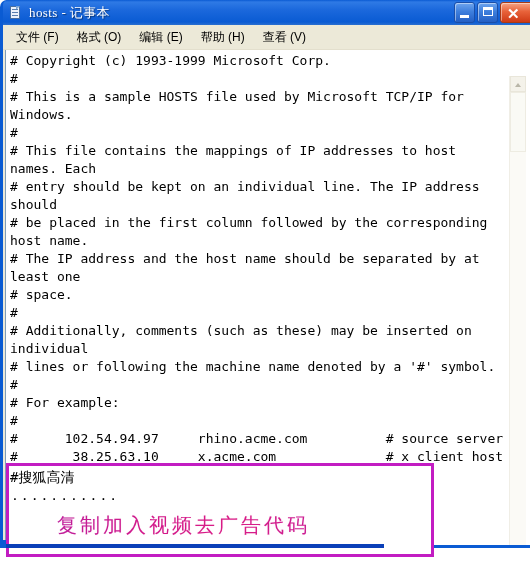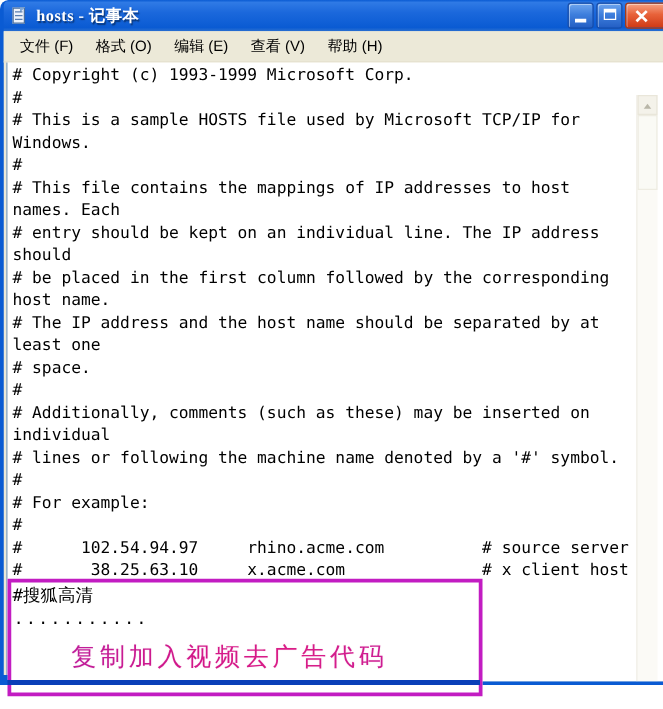--- a/index.html
+++ b/index.html
@@ -60,21 +60,21 @@
     border-left: 4px solid #7fa7d6;
     border-bottom: 4px solid transparent;
   }
   #app-icon .ln {
     position: absolute; left: 4px;
     width: 6px; height: 1px; background: #5a7fb0;
   }
   #title-text {
     color: #ffffff;
     font-family: "Liberation Serif", serif;
-    font-weight: bold;
+    font-weight: normal;
     font-size: 13px;
     letter-spacing: .4px;
     text-shadow: 1px 1px 1px rgba(0,0,0,.45);
     white-space: nowrap;
   }
   #window-buttons {
     position: absolute;
     right: 2px; top: 2px;
     display: flex;
     gap: 2px;
@@ -201,21 +201,21 @@
     background: #fafaf5;
     border: 1px solid #eeece2;
     box-sizing: border-box;
   }
 
   
   #annotation-box {
     position: absolute;
     left: 6px;
     top: 463px;
-    width: 380px;
+    width: 428px;
     height: 94px;
     border: 3px solid #c21cc2;
     box-sizing: border-box;
     background: #ffffff;
     z-index: 20;
   }
   #annotation-box .sohu-line {
     position: absolute;
     left: 1px;
     top: 2px;
@@ -305,22 +305,22 @@
       </span>
     </span>
   </div>
 
   <div id="client-area">
 
     <div id="menu-bar">
       <span class="menu-item">文件 (F)</span>
       <span class="menu-item">格式 (O)</span>
       <span class="menu-item">编辑 (E)</span>
+      <span class="menu-item">帮助 (H)</span>
       <span class="menu-item">查看 (V)</span>
-      <span class="menu-item">帮助 (H)</span>
     </div>
 
     <div id="editor-wrap">
       <div id="text-content"><div class="line"># Copyright (c) 1993-1999 Microsoft Corp.</div><div class="line">#</div><div class="line"># This is a sample HOSTS file used by Microsoft TCP/IP for</div><div class="line">Windows.</div><div class="line">#</div><div class="line"># This file contains the mappings of IP addresses to host</div><div class="line">names. Each</div><div class="line"># entry should be kept on an individual line. The IP address</div><div class="line">should</div><div class="line"># be placed in the first column followed by the corresponding</div><div class="line">host name.</div><div class="line"># The IP address and the host name should be separated by at</div><div class="line">least one</div><div class="line"># space.</div><div class="line">#</div><div class="line"># Additionally, comments (such as these) may be inserted on</div><div class="line">individual</div><div class="line"># lines or following the machine name denoted by a '#' symbol.</div><div class="line">#</div><div class="line"># For example:</div><div class="line">#</div><div class="line">#      102.54.94.97     rhino.acme.com          # source server</div><div class="line">#       38.25.63.10     x.acme.com              # x client host</div><div class="line"></div><div class="line">127.0.0.1       localhost</div></div>
 
       <div id="v-scrollbar">
         <div class="arrow-up"></div>
         <div class="thumb"></div>
       </div>
     </div>

